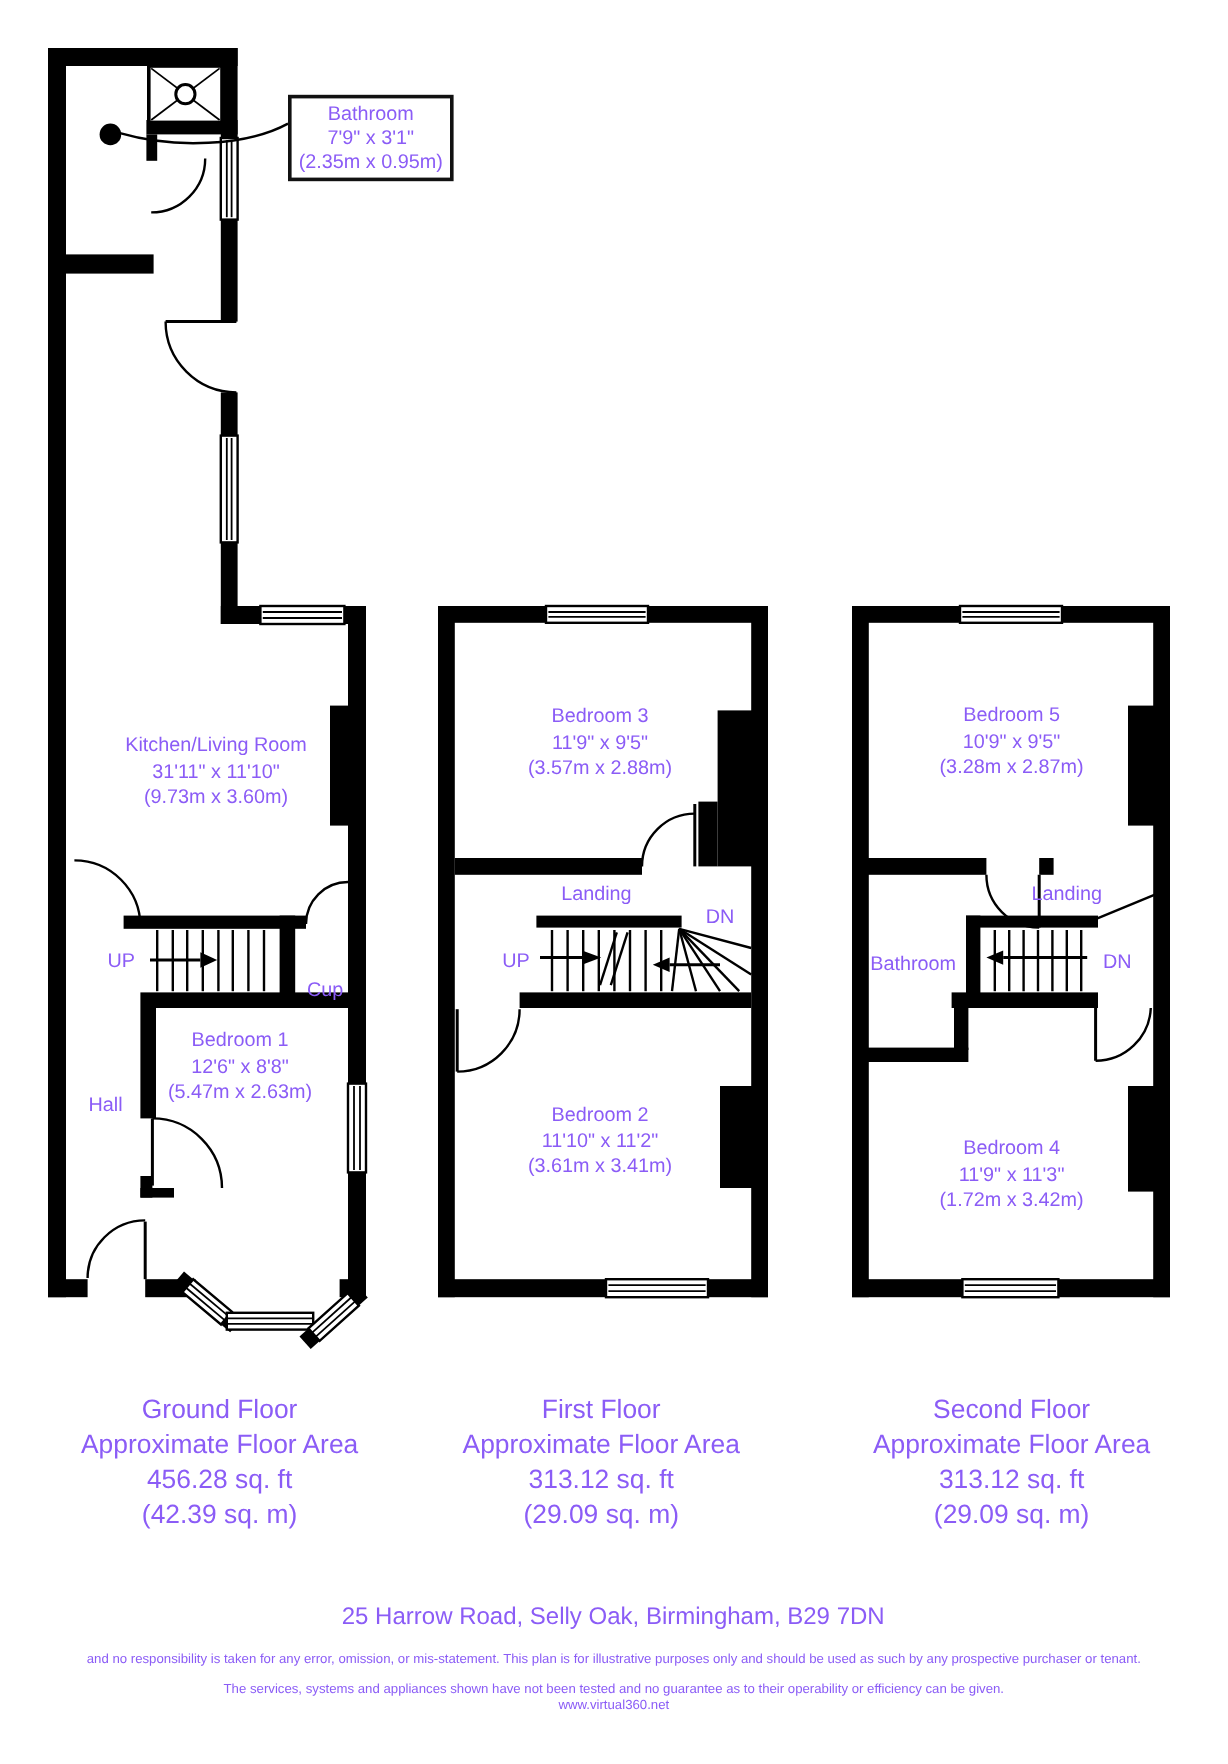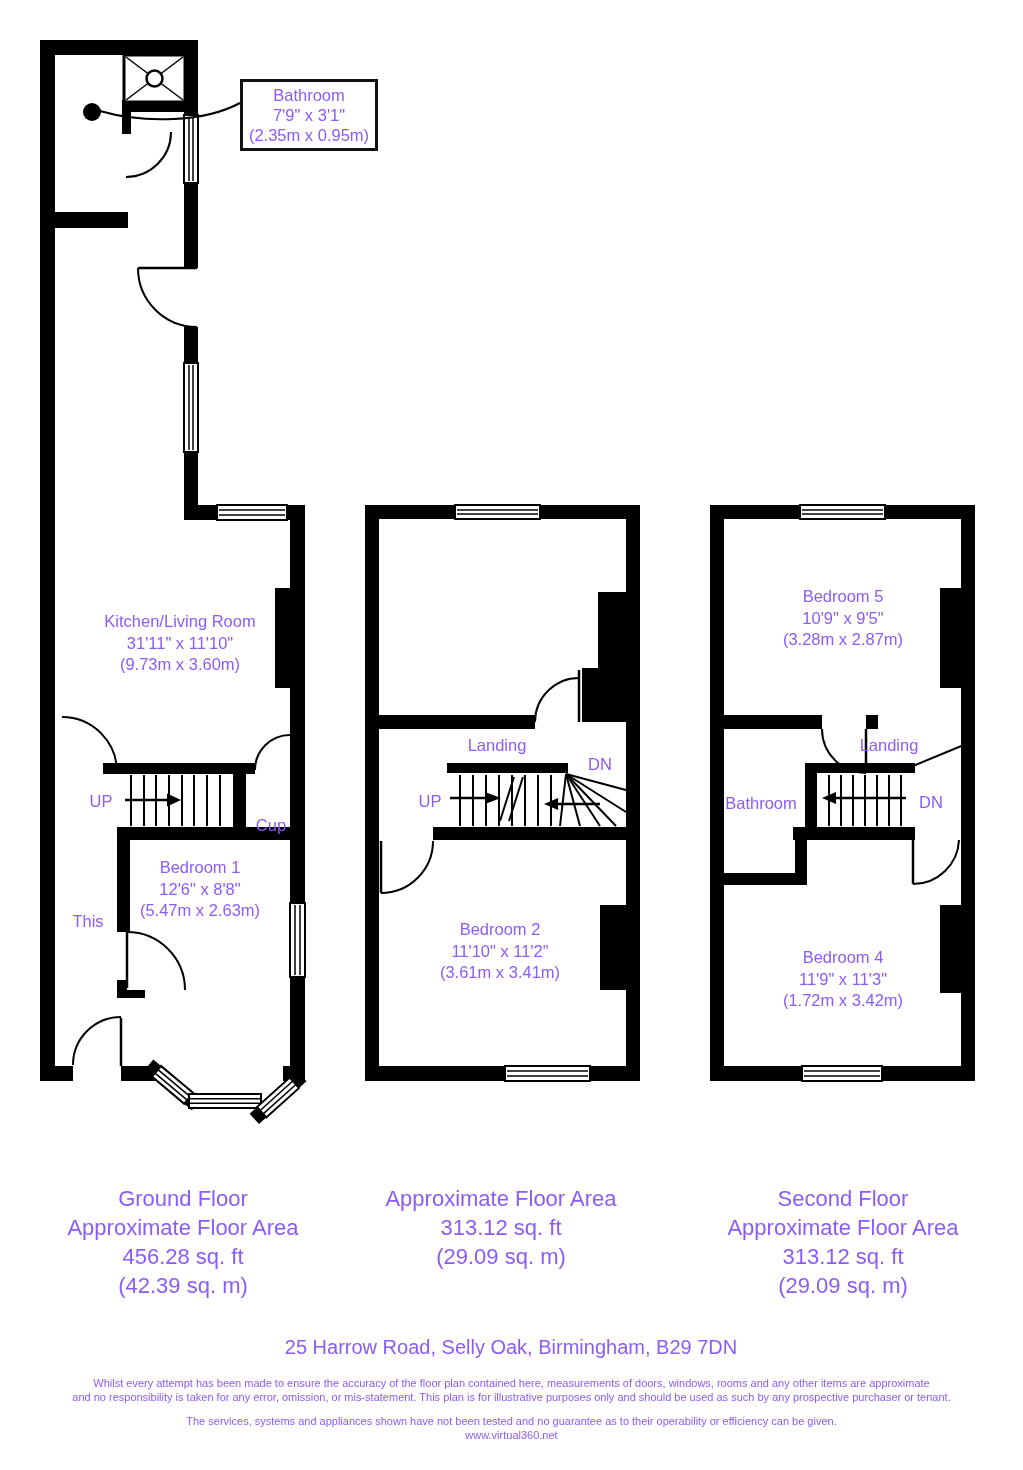--- a/index.html
+++ b/index.html
@@ -8,21 +8,21 @@
   svg{position:absolute;left:0;top:0;}
   .wall{fill:#000;}
   .win{fill:#fff;stroke:#000;stroke-width:2;}
   .wln{stroke:#000;stroke-width:1.5;}
   .ln{stroke:#000;stroke-width:2;fill:none;}
   .leaf{stroke:#000;stroke-width:2.5;fill:none;}
   .arc{stroke:#000;stroke-width:2;fill:none;}
   .rlabel{position:absolute;transform:translateX(-50%);text-align:center;
           font-size:16.5px;line-height:21.5px;white-space:nowrap;}
   .caption{position:absolute;transform:translateX(-50%);text-align:center;
-           font-size:22px;line-height:29px;white-space:nowrap;margin-top:24px;}
+           font-size:22px;line-height:29px;white-space:nowrap;}
   .callout{position:absolute;left:240px;top:79px;width:132px;height:63px;
            border:3px solid #111;background:#fff;text-align:center;
            font-size:16.5px;line-height:20px;padding-top:3px;}
   .address{position:absolute;left:511px;top:1332px;transform:translateX(-50%);
            font-size:20px;line-height:30px;white-space:nowrap;}
   .disclaimer{position:absolute;left:0;top:1377px;width:1023px;text-align:center;
               font-size:11px;line-height:13.5px;}
   .disclaimer .p2{margin-top:11px;}
 </style>
 </head>
@@ -241,22 +241,27 @@
   <div>31'11" x 11'10"</div>
   <div>(9.73m x 3.60m)</div>
 </div>
 <div class="rlabel" style="left:101px;top:791px;">UP</div>
 <div class="rlabel" style="left:271px;top:815px;">Cup</div>
 <div class="rlabel" style="left:200px;top:857px;">
   <div>Bedroom 1</div>
   <div>12'6" x 8'8"</div>
   <div>(5.47m x 2.63m)</div>
 </div>
-<div class="rlabel" style="left:88px;top:911px;">This</div>
-
+<div class="rlabel" style="left:88px;top:911px;">Hall</div>
+
+<div class="rlabel" style="left:500px;top:587px;">
+  <div>Bedroom 3</div>
+  <div>11'9" x 9'5"</div>
+  <div>(3.57m x 2.88m)</div>
+</div>
 <div class="rlabel" style="left:497px;top:735px;">Landing</div>
 <div class="rlabel" style="left:430px;top:791px;">UP</div>
 <div class="rlabel" style="left:600px;top:754px;">DN</div>
 <div class="rlabel" style="left:500px;top:919px;">
   <div>Bedroom 2</div>
   <div>11'10" x 11'2"</div>
   <div>(3.61m x 3.41m)</div>
 </div>
 
 <div class="rlabel" style="left:843px;top:586px;">
@@ -273,32 +278,32 @@
   <div>(1.72m x 3.42m)</div>
 </div>
 
 <div class="caption" style="left:183px;top:1160px;">
   <div>Ground Floor</div>
   <div>Approximate Floor Area</div>
   <div>456.28 sq. ft</div>
   <div>(42.39 sq. m)</div>
 </div>
 <div class="caption" style="left:501px;top:1160px;">
+  <div>First Floor</div>
   <div>Approximate Floor Area</div>
   <div>313.12 sq. ft</div>
   <div>(29.09 sq. m)</div>
 </div>
 <div class="caption" style="left:843px;top:1160px;">
   <div>Second Floor</div>
   <div>Approximate Floor Area</div>
   <div>313.12 sq. ft</div>
   <div>(29.09 sq. m)</div>
 </div>
 
 <div class="address">25 Harrow Road, Selly Oak, Birmingham, B29 7DN</div>
 <div class="disclaimer">
-  <div>Whilst every attempt has been made to ensure the accuracy of the floor plan contained here, measurements of doors, windows, rooms and any other items are approximate</div>
   <div>and no responsibility is taken for any error, omission, or mis-statement. This plan is for illustrative purposes only and should be used as such by any prospective purchaser or tenant.</div>
   <div class="p2">The services, systems and appliances shown have not been tested and no guarantee as to their operability or efficiency can be given.</div>
   <div>www.virtual360.net</div>
 </div>
 
 </div>
 
 </body></html>

